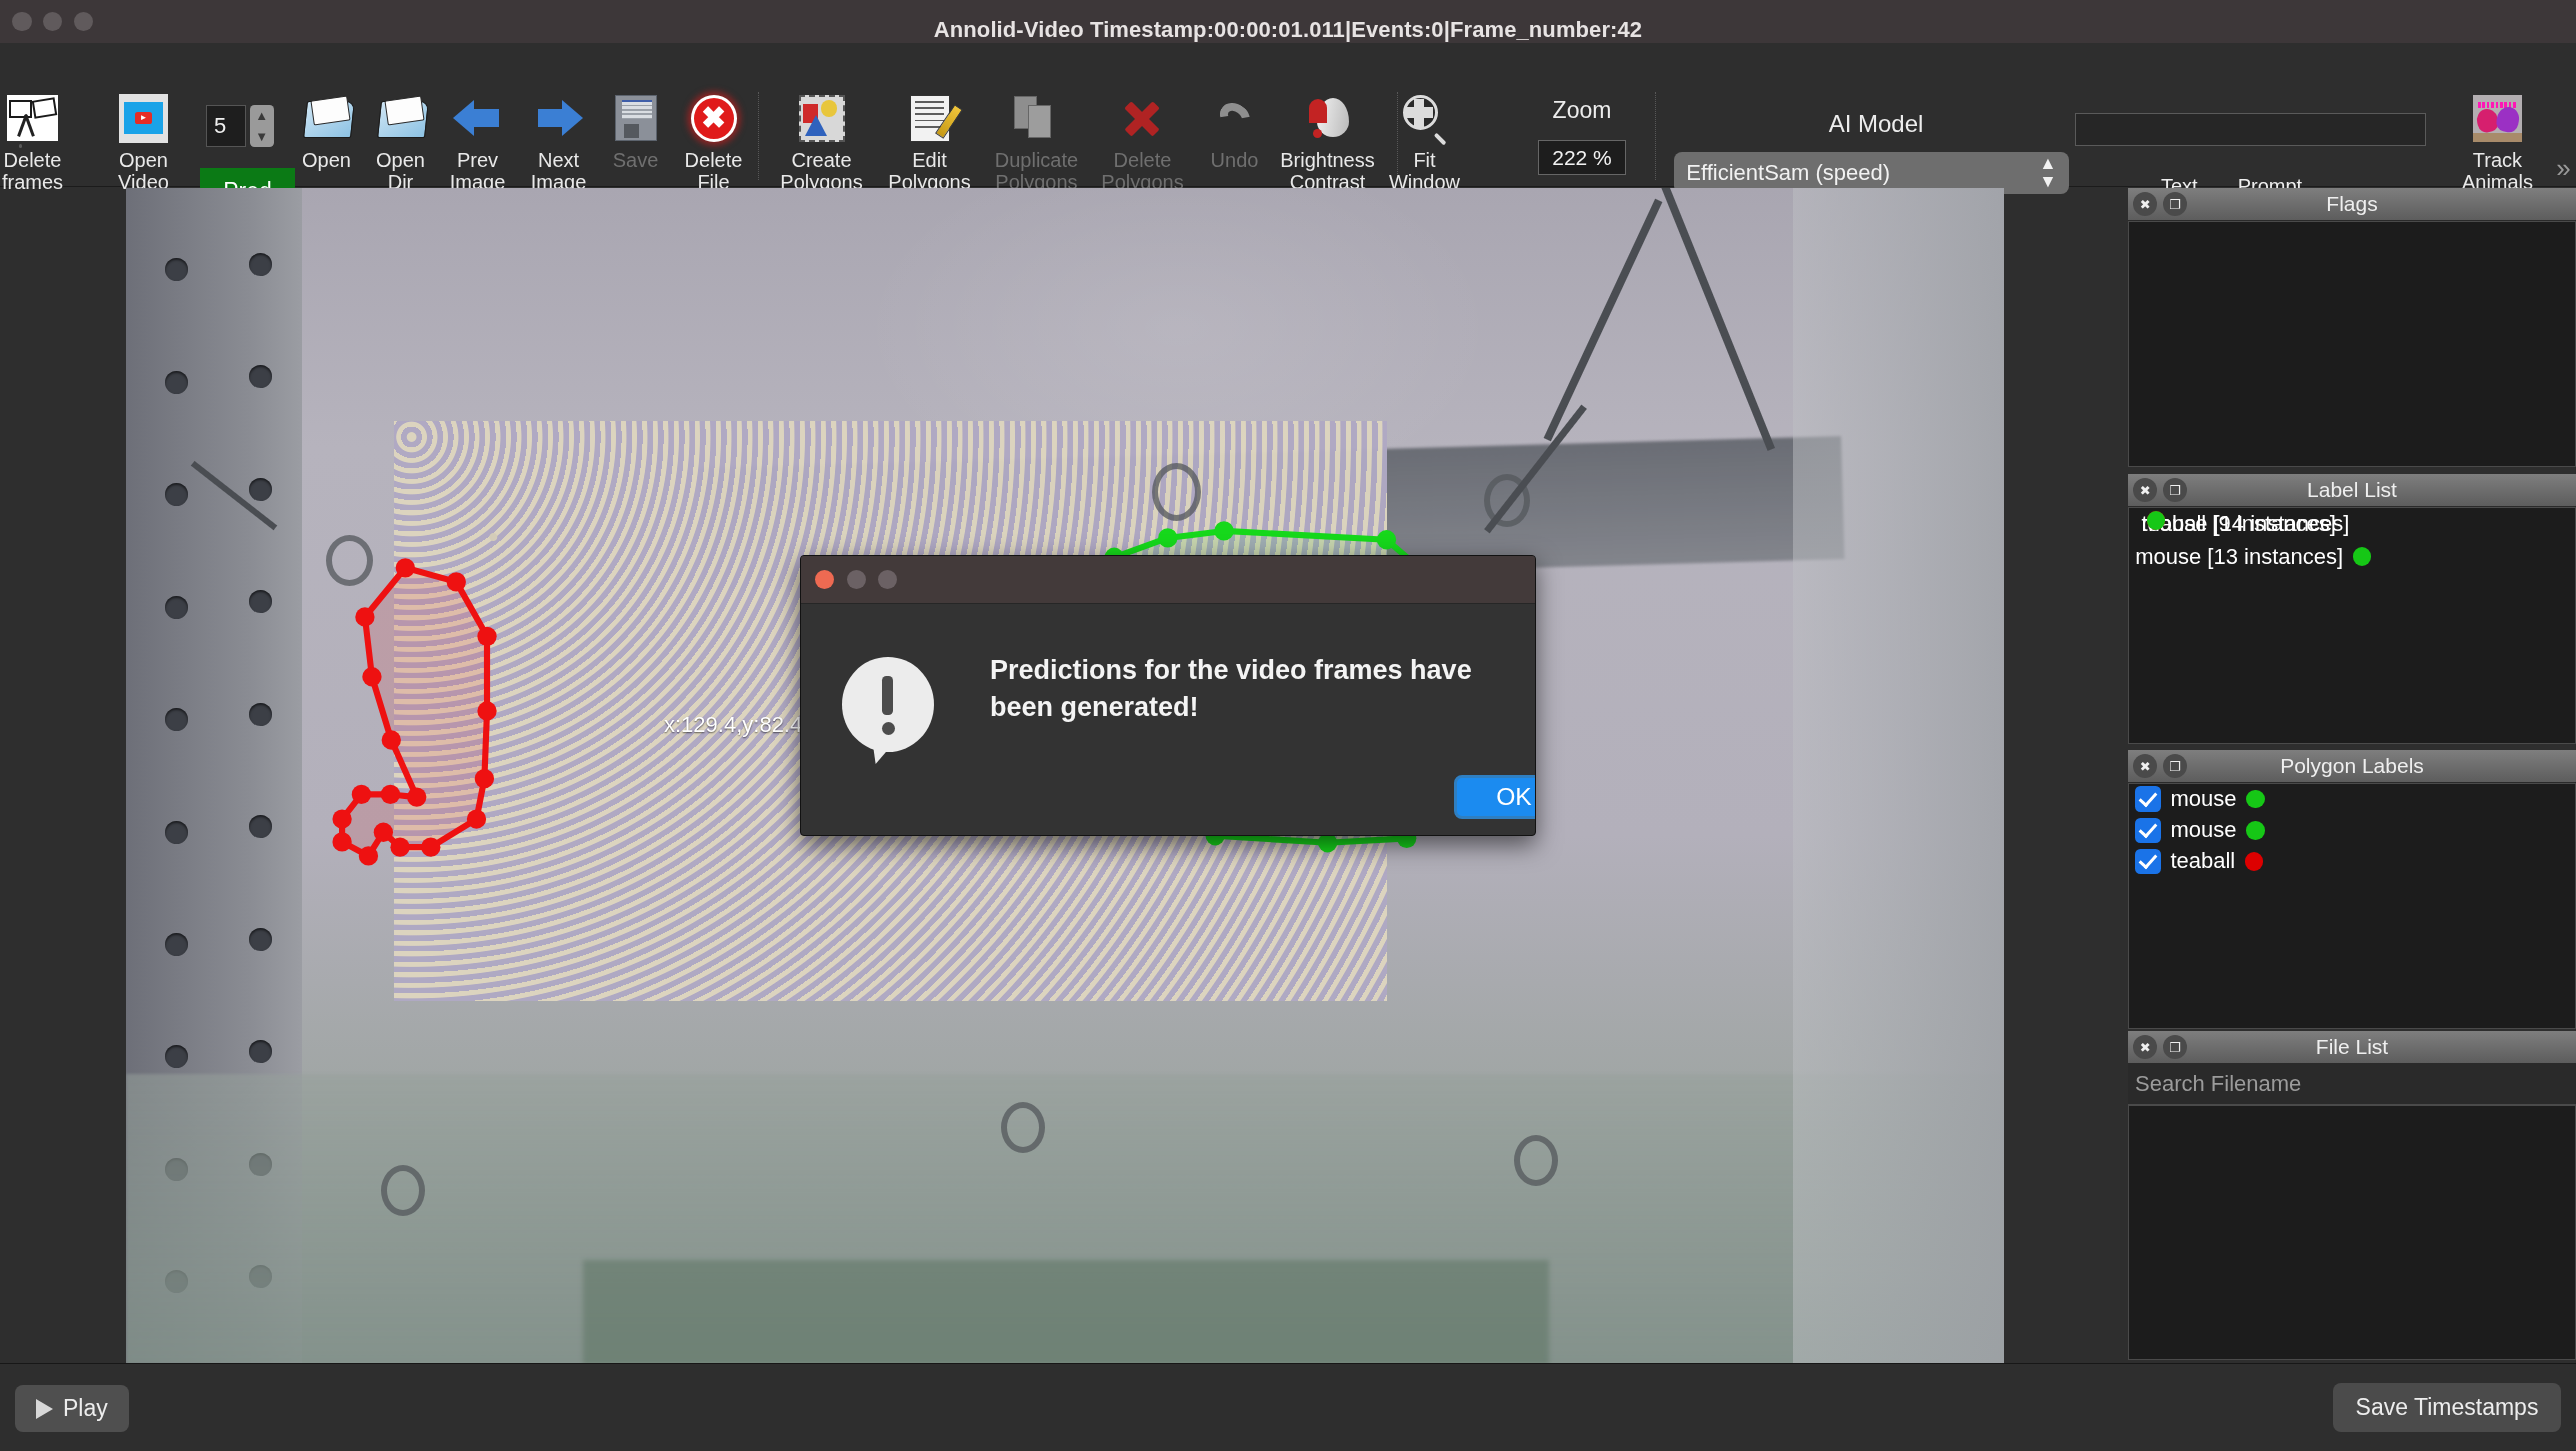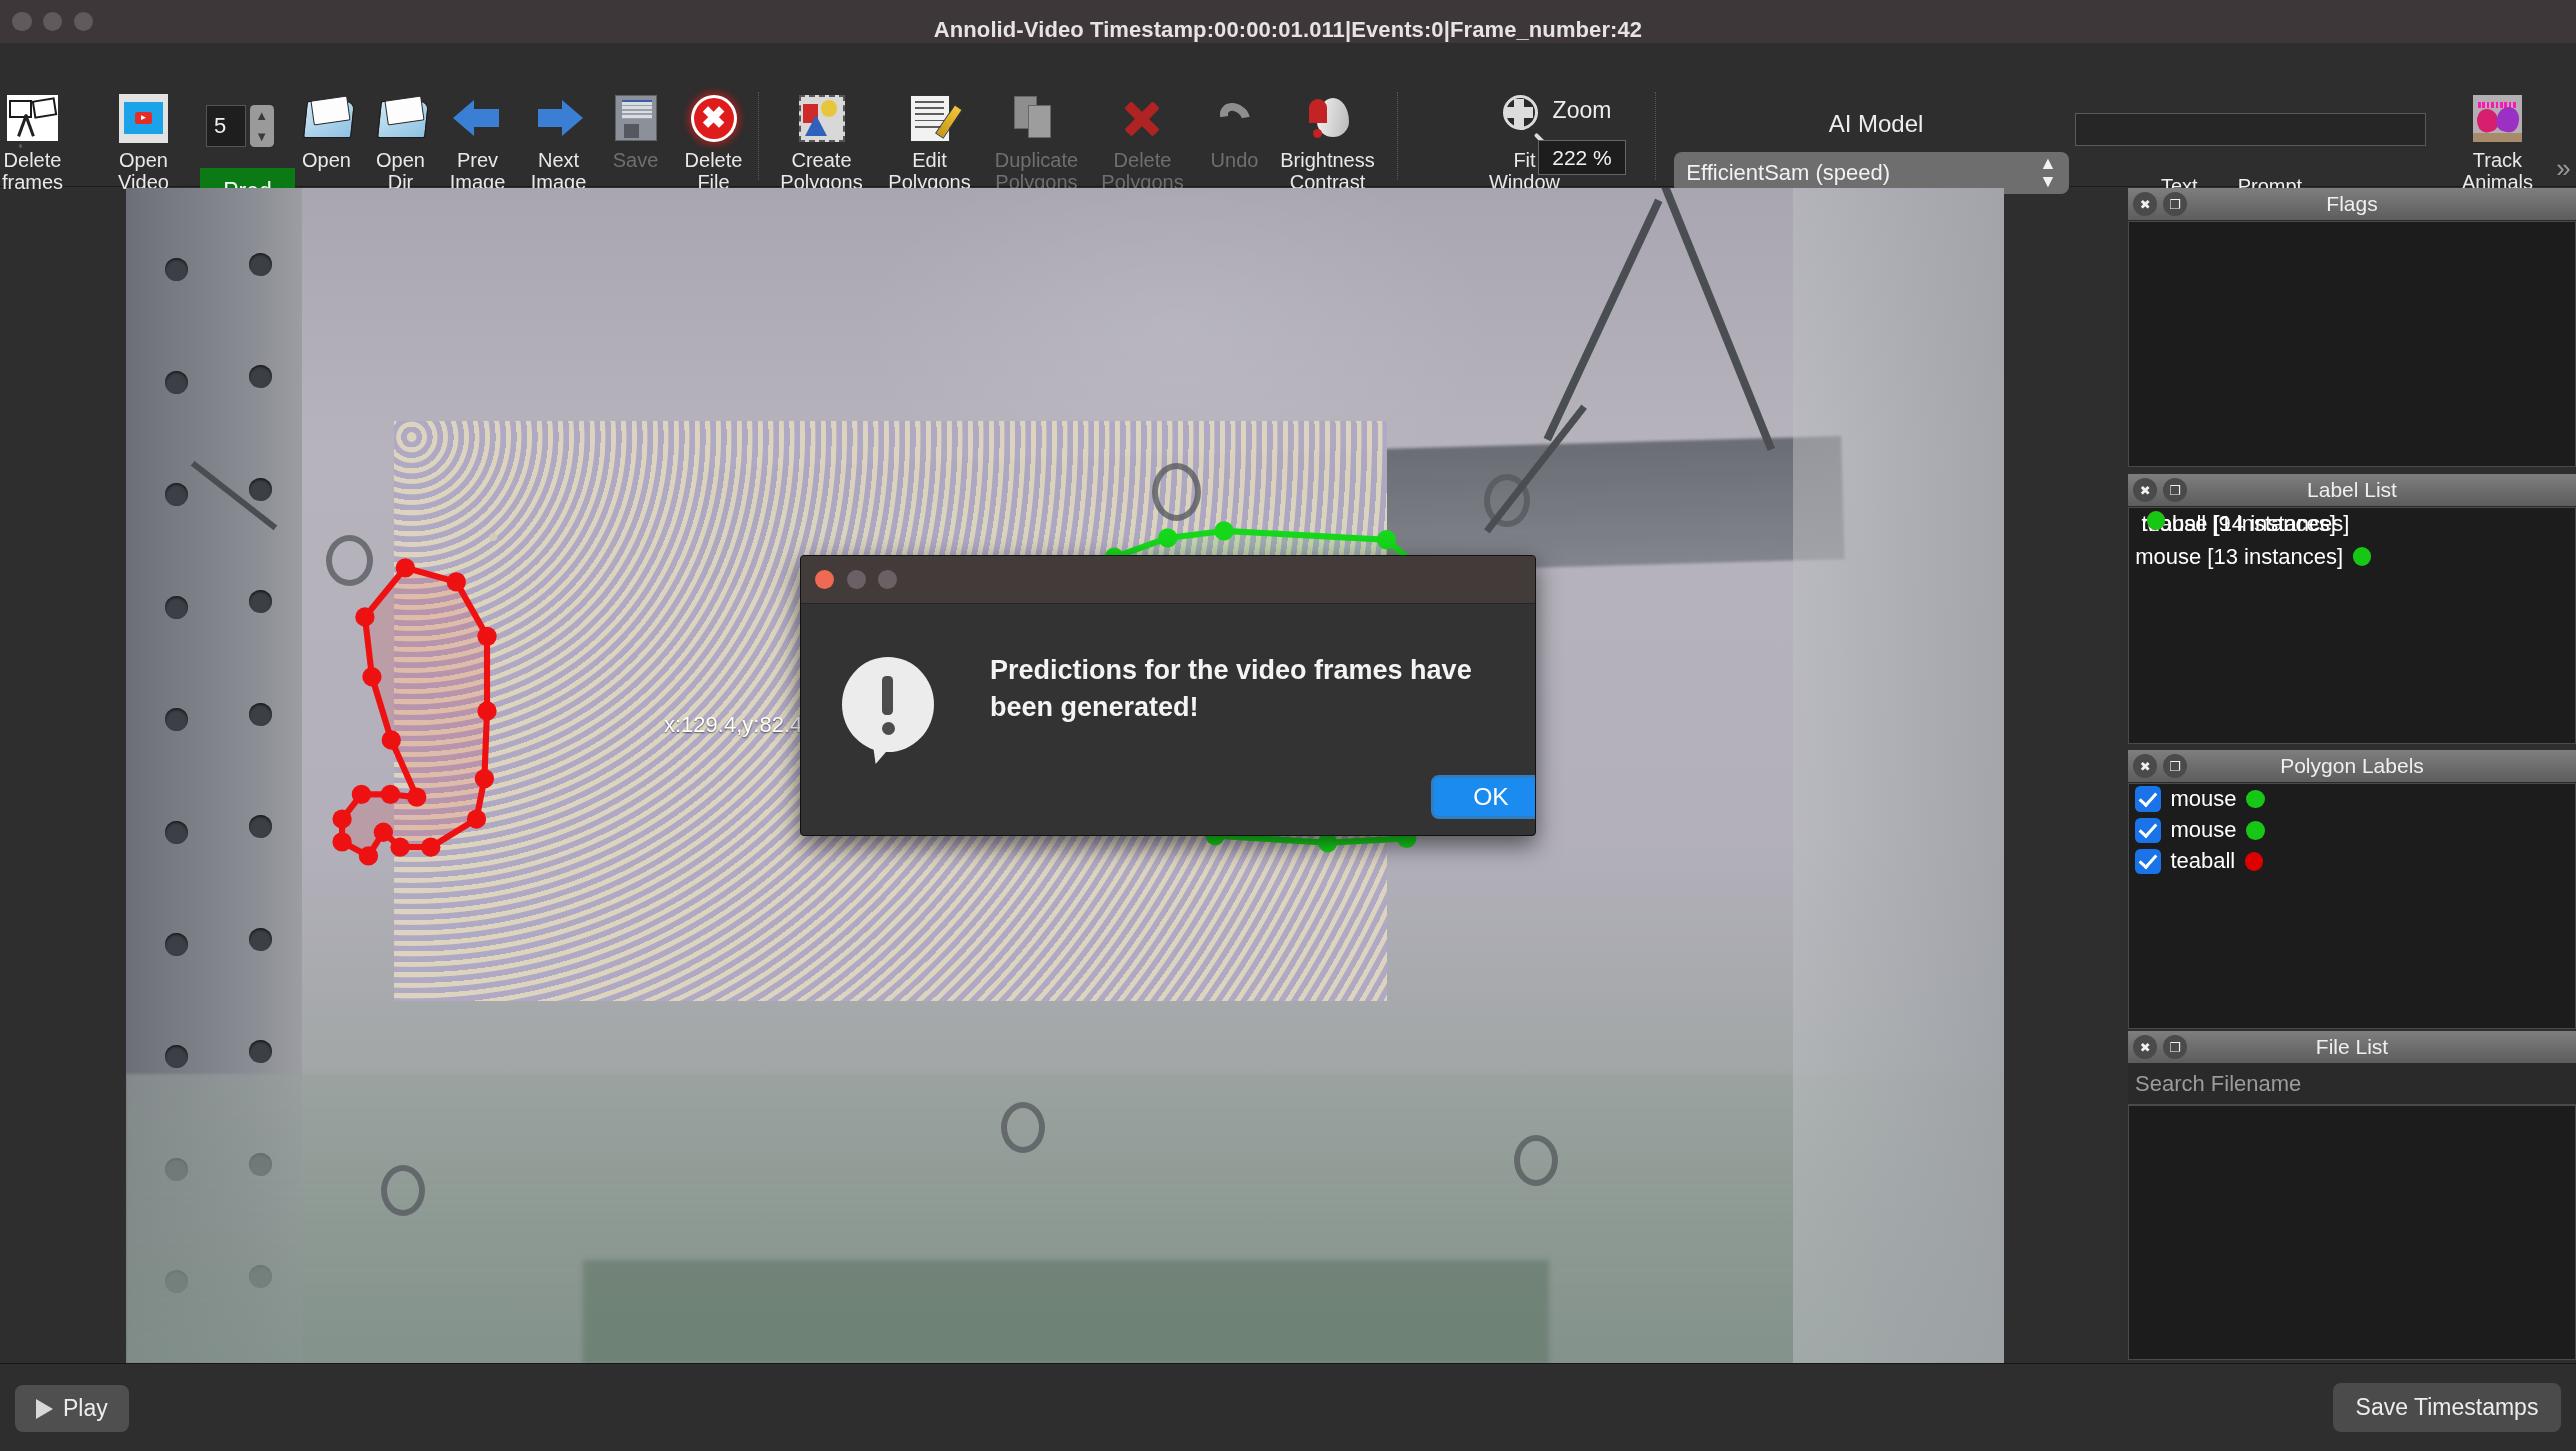--- a/index.html
+++ b/index.html
@@ -188,21 +188,21 @@
   .alerticon .bub{ position:absolute; left:0; top:0; width:92px; height:95px;
     background:#ececec; border-radius:50%; }
   .alerticon .tail{ position:absolute; left:30px; top:81px; width:26px; height:26px;
     background:#ececec; clip-path:polygon(0 0,100% 0,14% 100%); }
   .alerticon .bang{ position:absolute; left:40px; top:19.3px; width:11.4px; height:39px;
     background:#4c4c4c; border-radius:4.4px; }
   .alerticon .dot{ position:absolute; left:40px; top:65px; width:13px; height:13px;
     border-radius:50%; background:#4c4c4c; }
   .mtext{ position:absolute; left:189px; top:48px; width:501px; color:#f4f4f4;
     font-size:27px; font-weight:bold; line-height:1.38; }
-  .okbtn{ position:absolute; left:630px; top:171px; width:120px; height:44px;
+  .okbtn{ position:absolute; left:653px; top:171px; width:120px; height:44px;
     background:#1b8bf0; border:3.5px solid #2f7fc2; border-radius:8px; color:#fff;
     font-size:24.6px; display:flex; align-items:center; justify-content:center; }
 
   
   #docks{ position:absolute; left:2128px; top:188px; width:448px; height:1176px;
     background:#2e2e2e; }
   .dock{ position:absolute; left:0; width:448px; }
   .dockhdr{ height:32.5px; background:linear-gradient(180deg,#7e7e7e,#5d5d5d);
     display:flex; align-items:center; position:relative; border-bottom:0.9px solid #2a2a2a;}
   .dockhdr .title{ width:100%; text-align:center; color:#efefef; font-size:21px; }
@@ -412,21 +412,21 @@
             <b></b>
             <u></u>
           </div>
         </div>
       <div class="tblabel">Brightness
 Contrast</div>
     </div>
 
     <div class="sep" style="left:1397px"></div>
 
-    <div class="tbitem" style="left:1476px">
+    <div class="tbitem" style="left:1376px">
       <div class="tbicon">
           <div class="ic-fit">
             <i></i>
             <b></b>
             <u></u>
             <s></s>
           </div>
         </div>
       <div class="tblabel">Fit
 Window</div>

